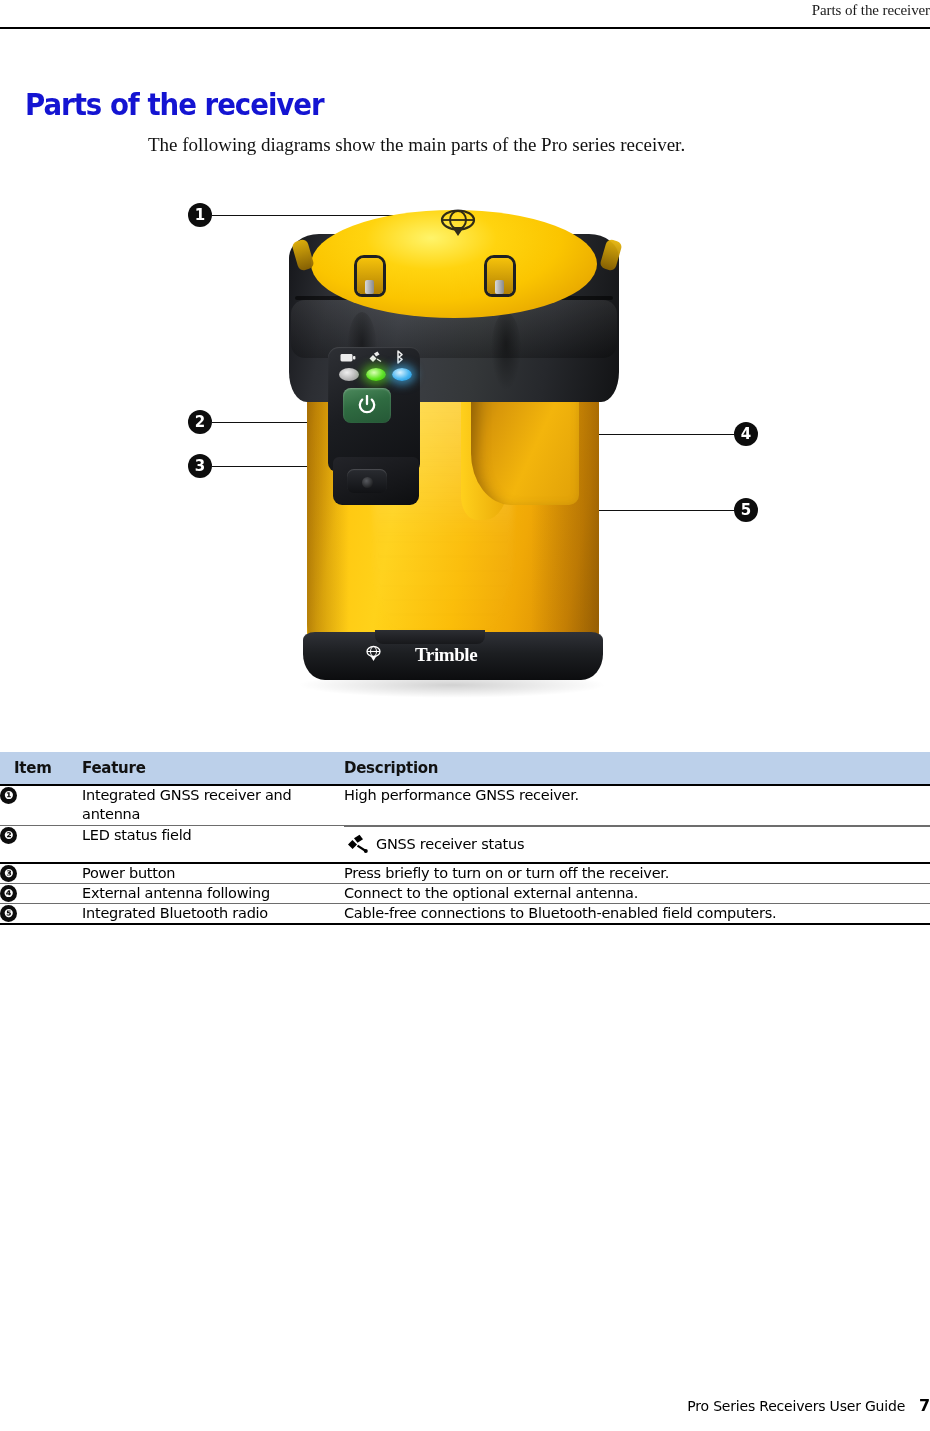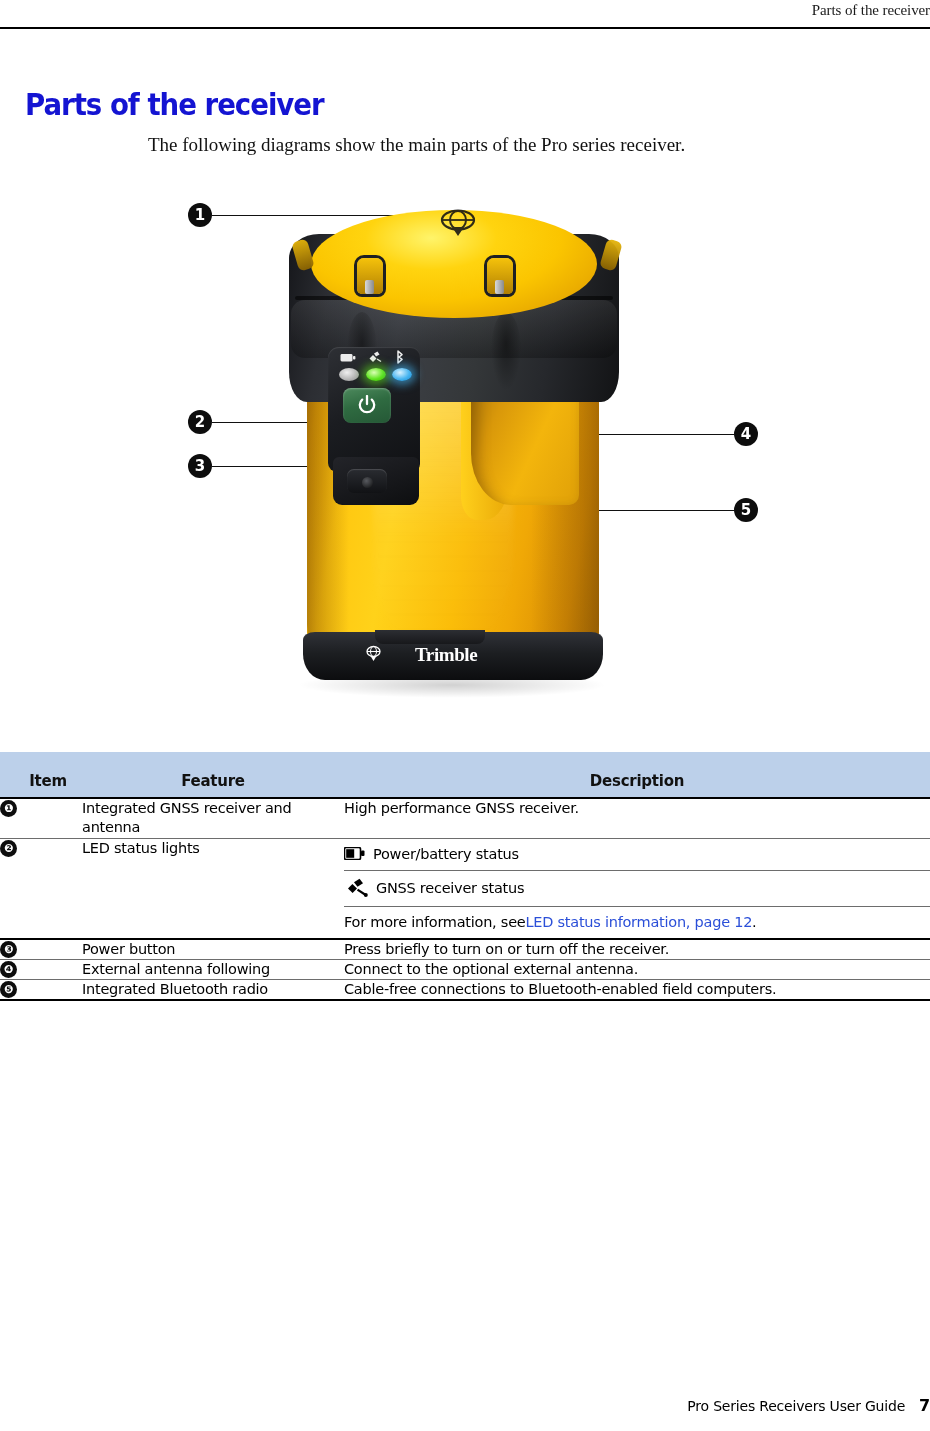--- a/index.html
+++ b/index.html
@@ -256,23 +256,22 @@
   }
   .parts-table th, .parts-table td {
     text-align: left; vertical-align: top;
     font-size: 14.5px;
     padding: 0;
     letter-spacing: -0.25px;
   }
   .thead-row { background: #bcd0ea; }
   .thead-row th {
     font-weight: bold; font-size: 15px;
-    padding: 20px 0 7px 0;
+    padding: 7px 0 7px 0;
     color: #111;
-    text-align: center;
   }
   .col-item { width: 82px; padding-left: 14px !important; }
   .col-feature { width: 262px; }
   .col-desc { width: 586px; }
 
   .rule-heavy { border-top: 2px solid #000; }
   .rule-light { border-top: 1px solid #6d6d6d; }
 
   .cell-pad { padding: 9px 10px 10px 0; line-height: 1.33; margin-left: 7px; }
   .cell-item { padding: 9px 0 10px 14px; }
@@ -422,58 +421,37 @@
         <span class="num-bullet">❶</span>
       </td>
       <td class="rule-heavy cell-feature">Integrated GNSS receiver and antenna</td>
       <td class="rule-heavy cell-pad">High performance GNSS receiver.</td>
     </tr>
 
     <tr>
       <td class="rule-light cell-item">
         <span class="num-bullet">❷</span>
       </td>
-      <td class="rule-light cell-feature">LED status lights</td>
+      <td class="rule-light cell-feature">LED status field</td>
       <td class="rule-light" style="padding:0;">
         <table class="nested">
           <tbody>
-              <tr>
-            <td>
-              <div class="led-sub">
-                <svg style="width:21px;height:13px;flex:none;" viewBox="0 0 21 13">
-                  <rect x="0.5" y="0.5" width="16" height="12" rx="1.6" fill="none" stroke="#000" stroke-width="1.6"></rect>
-                  <rect x="2.2" y="2.2" width="8" height="8.6" fill="#000"></rect>
-                  <rect x="17" y="3.6" width="3.5" height="5.4" rx="1" fill="#000"></rect>
-                </svg>
-                <span class="led-sub-txt">Power/battery status</span>
-              </div>
-            </td>
-          </tr>
           <tr>
             <td class="sub-divider">
               <div class="led-sub">
                 <svg style="width:22px;height:20px;flex:none;margin-left:2px;" viewBox="0 0 22 20">
                   <path d="M2 10.5 L6.4 6 L11 10.6 L6.6 15.1 Z" fill="#000"></path>
                   <path d="M8 4.2 L13.5 0.8 L17 5.3 L11.5 8.7 Z" fill="#000"></path>
                   <path d="M11.5 11.6 L20.5 17.5" stroke="#000" stroke-width="2.2"></path>
                   <circle cx="19.8" cy="17.1" r="2" fill="#000"></circle>
                 </svg>
                 <span class="led-sub-txt">GNSS receiver status</span>
               </div>
             </td>
           </tr>
-          <tr>
-            <td class="sub-divider">
-              <div class="led-sub" style="gap:0;">
-                <span class="led-sub-txt">For more information, see </span>
-                    <a class="led-sub-txt xref" href="#" style="text-decoration:none;">LED status information, page 12</a>
-                    <span class="led-sub-txt">.</span>
-              </div>
-            </td>
-          </tr>
         </tbody>
           </table>
       </td>
     </tr>
 
     <tr>
       <td class="rule-heavy cell-item">
         <span class="num-bullet">❸</span>
       </td>
       <td class="rule-heavy cell-feature">Power button</td>

